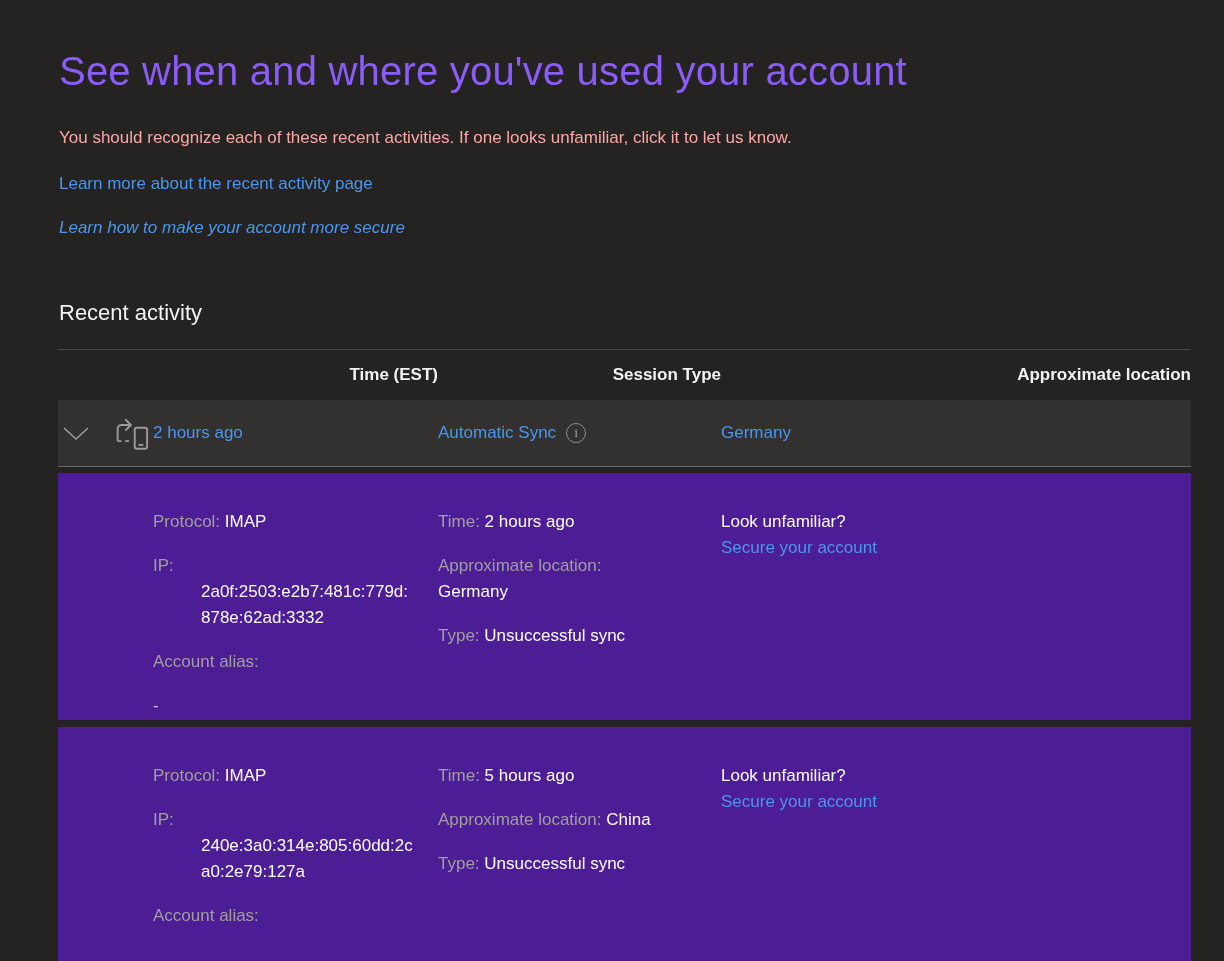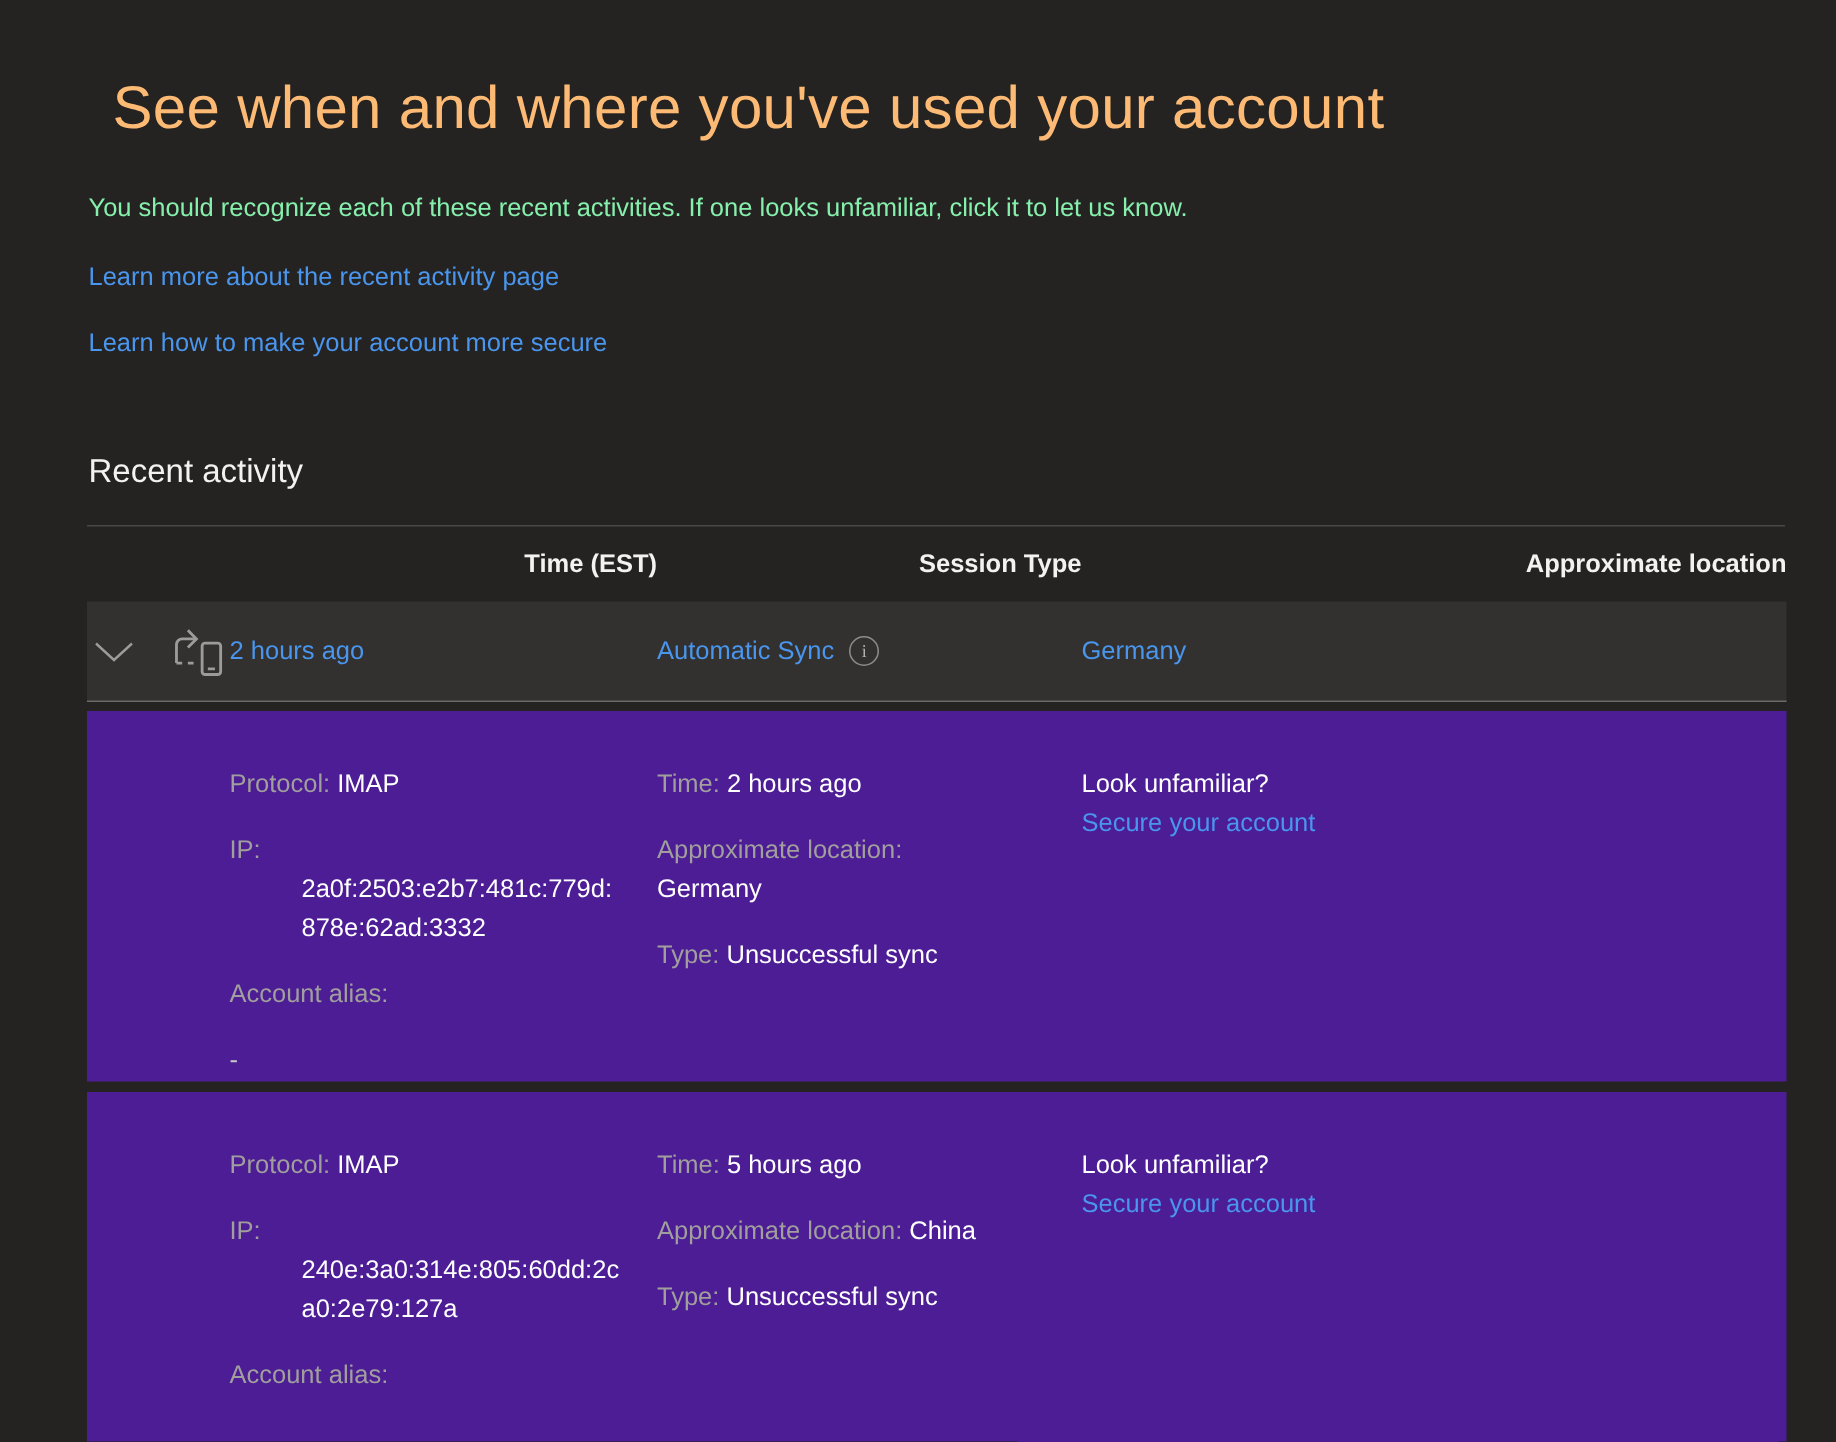--- a/index.html
+++ b/index.html
@@ -5,33 +5,33 @@
   html,body{margin:0;padding:0;}
   body{
     width:1224px;height:961px;overflow:hidden;
     background:#242322;
     font-family:"Liberation Sans", sans-serif;
     color:#f3f2f1;
     -webkit-font-smoothing:antialiased;
   }
   .page{padding-left:59px;padding-right:0;}
   .page-title{
-    margin:16px;padding-top:32px;
+    margin:0;padding-top:47px;
     font-size:40px;font-weight:300;letter-spacing:.2px;
-    color:#fdba74;line-height:1.2;
+    color:#8b5cf6;line-height:1.2;
   }
   .intro{
     margin:0;margin-top:32px;
-    font-size:17px;color:#86efac;line-height:1.25;
+    font-size:17px;color:#fca5a5;line-height:1.25;
   }
   .learn-link{
     display:block;margin-top:26px;
     font-size:17px;color:#4a96ee;text-decoration:none;cursor:pointer;width:max-content;
   }
-  .learn-link.second{margin-top:24px;}
+  .learn-link.second{margin-top:24px;font-style:italic;}
   .section-title{
     margin:0;margin-top:62px;
     font-size:22px;font-weight:400;color:#f3f2f1;
   }
   .table-wrap{margin-left:58px;margin-right:33px;padding:0;}
   .page .table-wrap{margin-left:-1px;}
   .divider{height:1px;background:#4a4846;margin-top:23px;width:1132px;}
   .grid{
     display:grid;
     grid-template-columns:95px 285px 283px 1fr;

